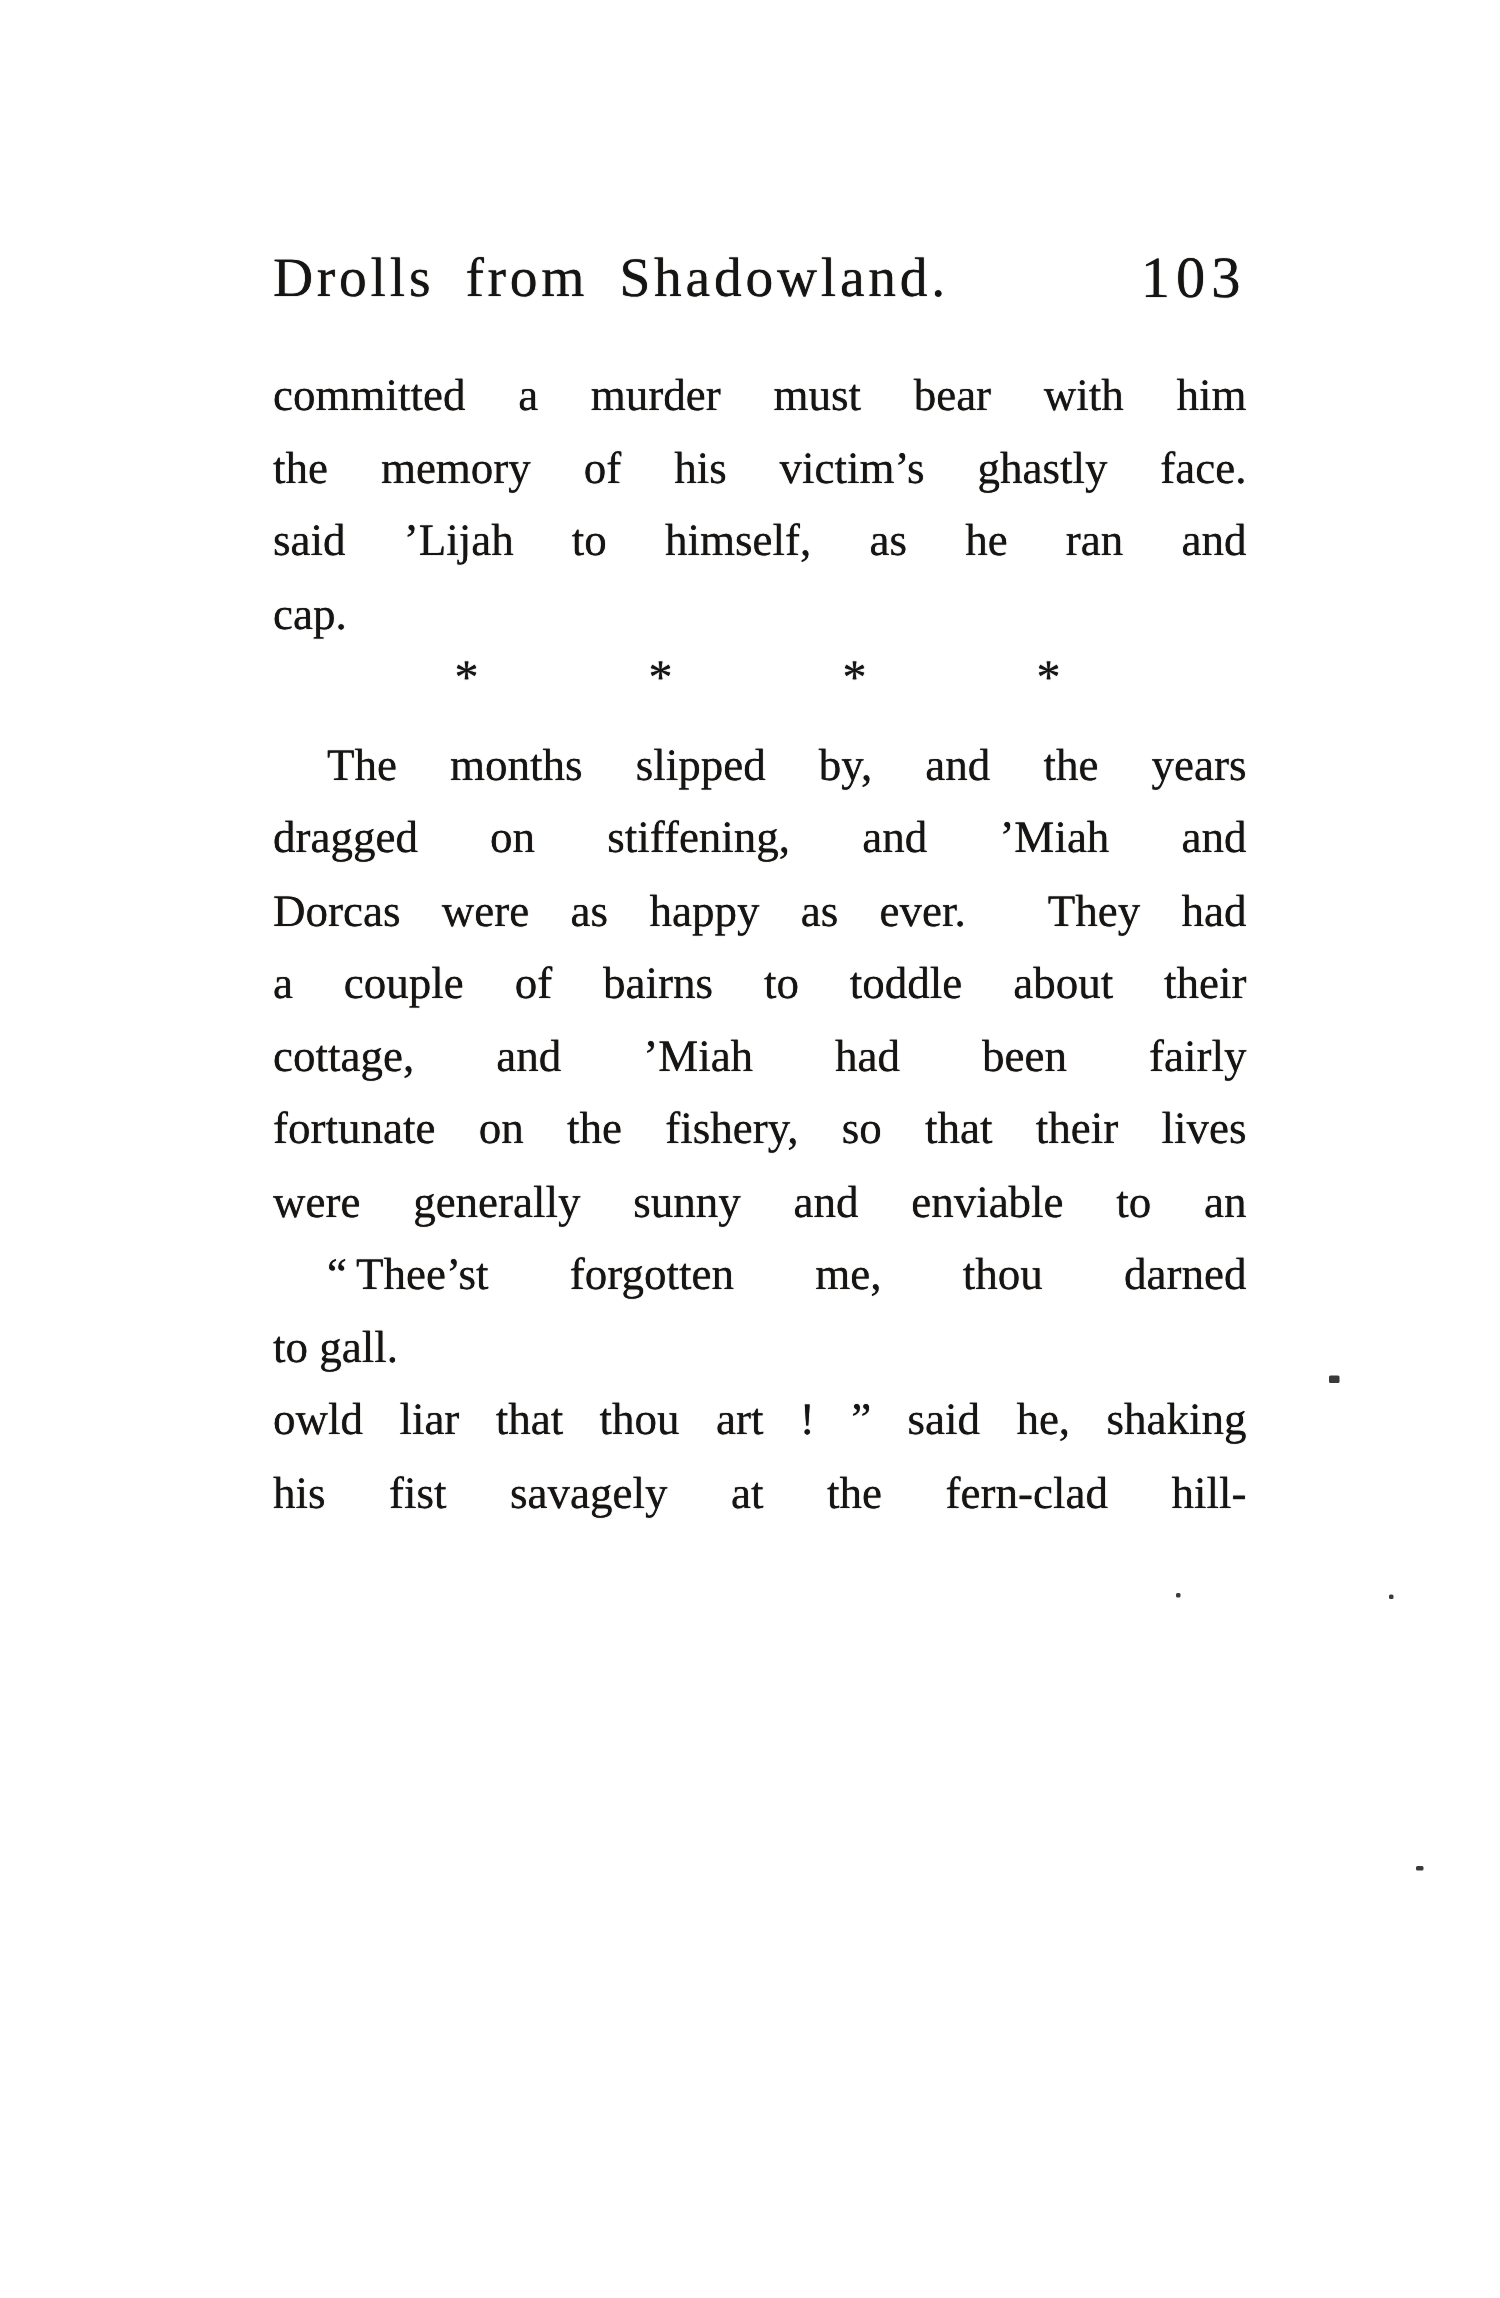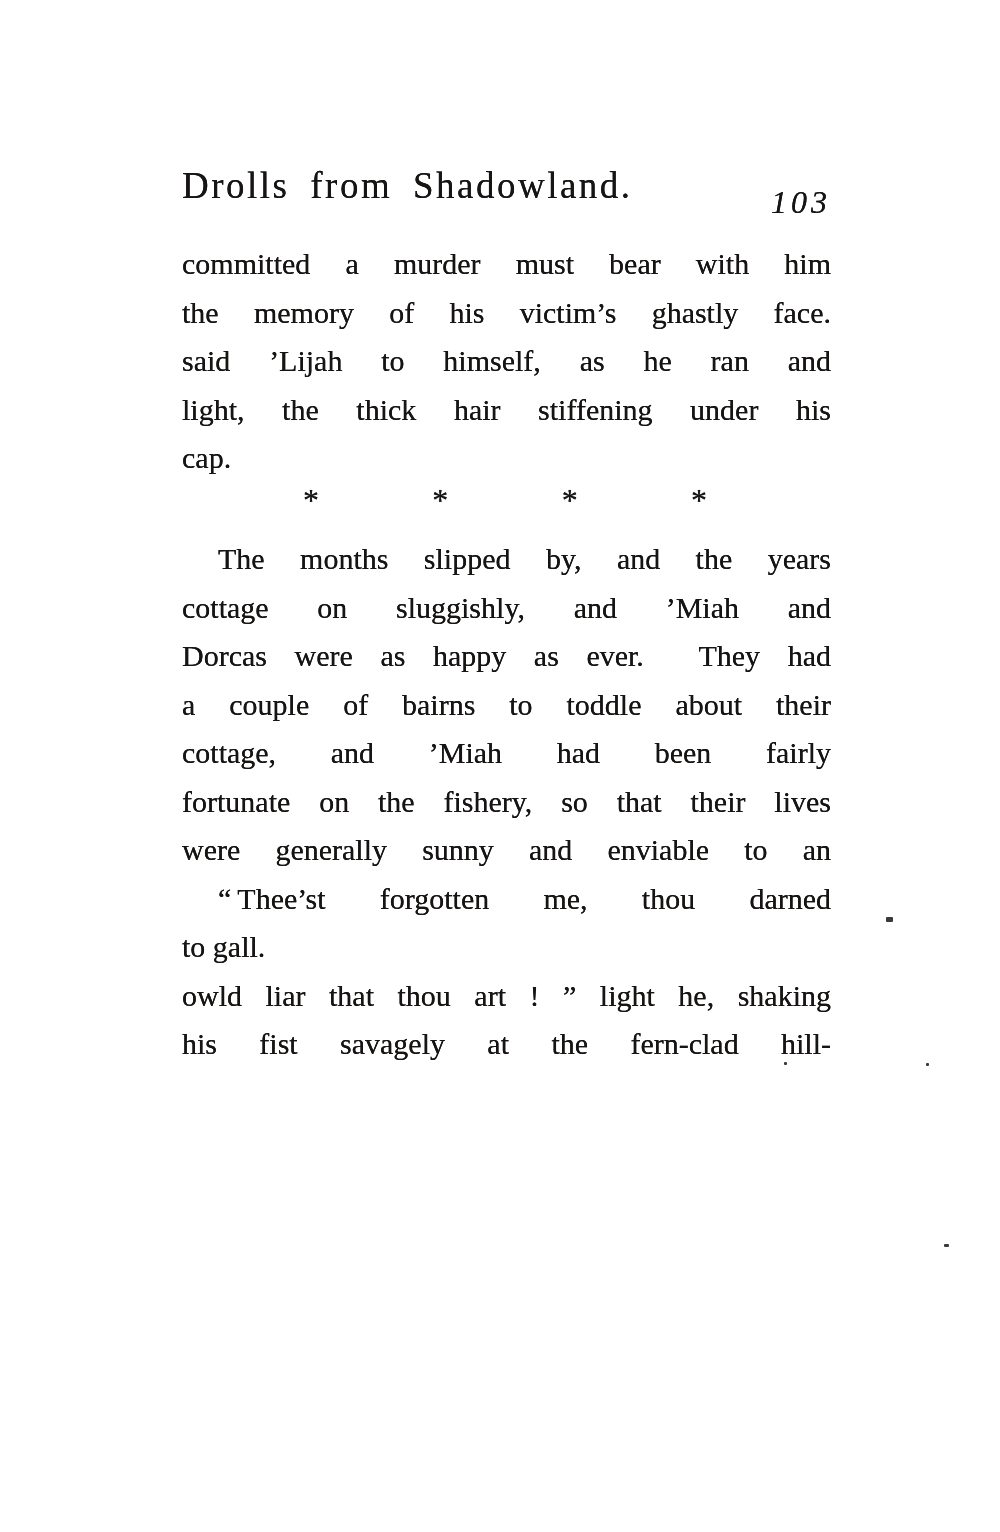--- a/index.html
+++ b/index.html
@@ -20,27 +20,26 @@
     line-height: 52px;
   }
   .header-title {
     text-align: left;
     font-size: 37px;
     letter-spacing: 2.5px;
     word-spacing: 9px;
     text-shadow: 0 0 0.6px currentColor;
   }
   .page-number {
-    position: absolute; right: 0; top: 16px;
-    font-size: 32px;
+    position: absolute; right: 0; top: 0;
+    font-size: 39px;
     letter-spacing: 4px;
     line-height: 52px;
     font-feature-settings: "onum";
     text-shadow: 0 0 0.6px currentColor;
-    font-style: italic;
   }
 
   
   .bodytext {
     position: absolute;
     left: 182px; top: 240px; width: 649px;
     font-size: 30px;
     line-height: 48.5px;
     text-shadow: 0 0 0.55px currentColor;
   }
@@ -80,42 +79,41 @@
 
   <div class="header">
     <div class="header-title">Drolls from Shadowland.</div>
     <div class="page-number">103</div>
   </div>
 
   <div class="bodytext">
     <div class="line">committed a murder must bear with him</div>
     <div class="line">the memory of his victim’s ghastly face.</div>
     <div class="line">said ’Lijah to himself, as he ran and</div>
-    <div class="line">light, the thick hair stiffening under his</div>
     <div class="line short">cap.</div>
 
     <div class="sep-row">
       <div class="sep-inner">
         <span>*</span>
         <span>*</span>
         <span>*</span>
         <span>*</span>
       </div>
     </div>
 
     <div class="line indent p2">The months slipped by, and the years</div>
-    <div class="line">cottage on sluggishly, and ’Miah and</div>
+    <div class="line">dragged on stiffening, and ’Miah and</div>
     <div class="line">Dorcas were as happy as ever.&nbsp; They had</div>
     <div class="line">a couple of bairns to toddle about their</div>
     <div class="line">cottage, and ’Miah had been fairly</div>
     <div class="line">fortunate on the fishery, so that their lives</div>
     <div class="line">were generally sunny and enviable to an</div>
     <div class="line indent">“ Thee’st forgotten me, thou darned</div>
     <div class="line short">to gall.</div>
-    <div class="line">owld liar that thou art ! ” light he, shaking</div>
+    <div class="line">owld liar that thou art ! ” said he, shaking</div>
     <div class="line">his fist savagely at the fern-clad hill-</div>
   </div>
 
   <div class="speck speck-1"></div>
   <div class="speck speck-2"></div>
   <div class="speck speck-3"></div>
   <div class="speck speck-4"></div>
 
 </div>
 

